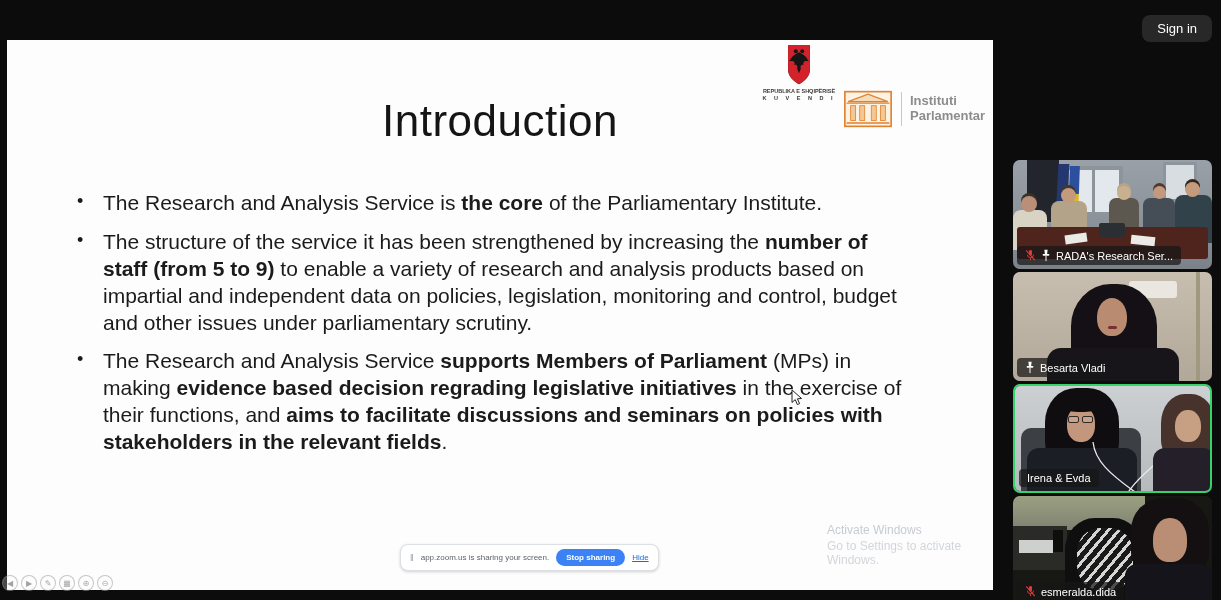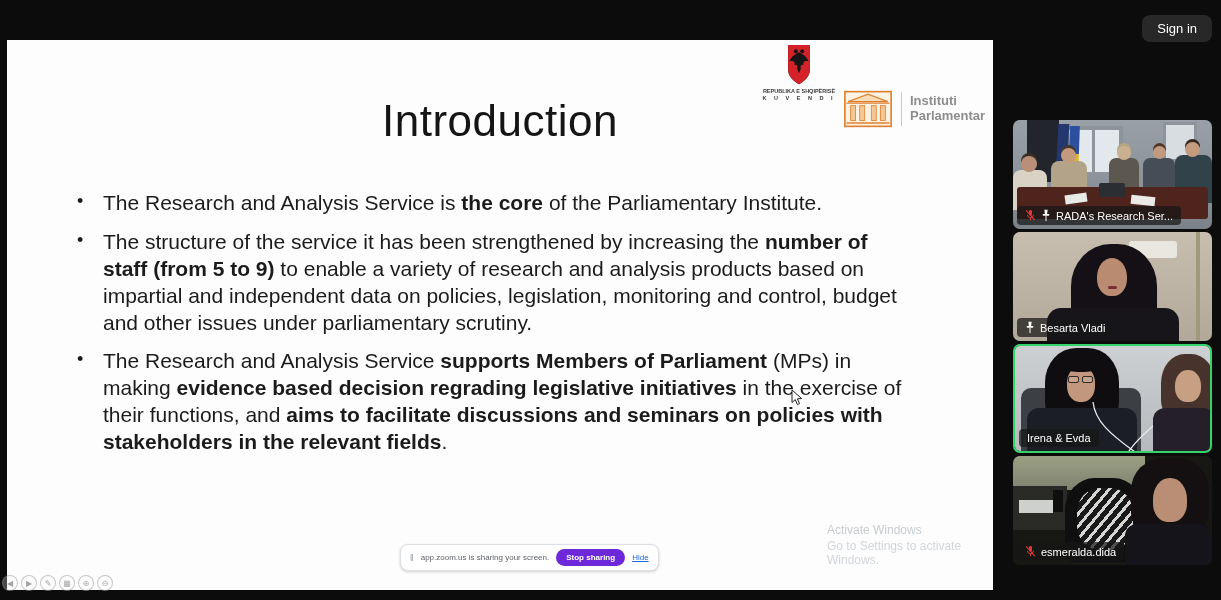--- a/index.html
+++ b/index.html
@@ -34,36 +34,36 @@
   .watermark{position:absolute;left:820px;top:483px;color:#c7ccd2;}
   .watermark .w1{font-size:12px;}
   .watermark .w2{font-size:12px;color:#d2d6db;margin-top:2px;}
 
   
   .share-bar{position:absolute;left:393px;top:504px;height:27px;display:flex;align-items:center;
              gap:7px;background:#fff;border:1px solid #dcdfe3;border-radius:8px;padding:0 9px;
              box-shadow:0 1px 3px rgba(0,0,0,.18);}
   .share-bar .pause{color:#9aa0a6;font-size:9px;}
   .share-bar .msg{color:#5f6368;font-size:8px;white-space:nowrap;}
-  .share-bar .stop-btn{background:#6d28d9;color:#fff;font-size:8px;font-weight:700;
+  .share-bar .stop-btn{background:#3b82f6;color:#fff;font-size:8px;font-weight:700;
              border:none;border-radius:10px;padding:4px 10px;white-space:nowrap;cursor:pointer;}
   .share-bar .hide-link{color:#1c67dd;font-size:8px;text-decoration:underline;cursor:pointer;}
 
   
   .pcontrols{position:absolute;left:2px;top:575px;display:flex;gap:3px;z-index:6;}
   .pcircle{width:16px;height:16px;border-radius:50%;border:1px solid rgba(130,130,130,.45);
            color:rgba(115,115,115,.65);font-size:8px;display:flex;align-items:center;
            justify-content:center;background:rgba(255,255,255,.25);cursor:pointer;}
 
   
   .cursor{position:absolute;left:791px;top:390px;z-index:9;}
 
   
   .thumb{position:absolute;left:1013px;width:199px;height:109px;background:#222;
-         border-radius:7px;overflow:hidden;cursor:pointer;}
+         border-radius:7px;overflow:hidden;cursor:pointer;margin-top:40px;}
   .thumb.active{border:2px solid #35d46a;}
   .scene{position:absolute;inset:0;}
   .scene div{position:absolute;}
   .name-pill{position:absolute;left:4px;bottom:4px;display:flex;align-items:center;gap:5px;
              background:rgba(22,22,22,.72);border-radius:4px;padding:3px 8px;z-index:4;}
   .name-pill .nm{color:#fff;font-size:11px;white-space:nowrap;}
 
   
   .t1-wall{inset:0;background:linear-gradient(180deg,#9aa0a7,#8b9198 60%,#7b8188);}
   .t1-cab{left:14px;top:0;width:32px;height:62px;background:#22252b;}

